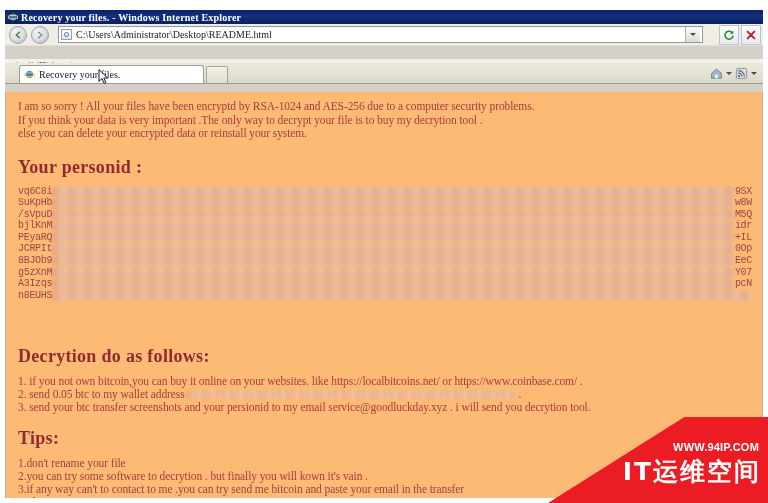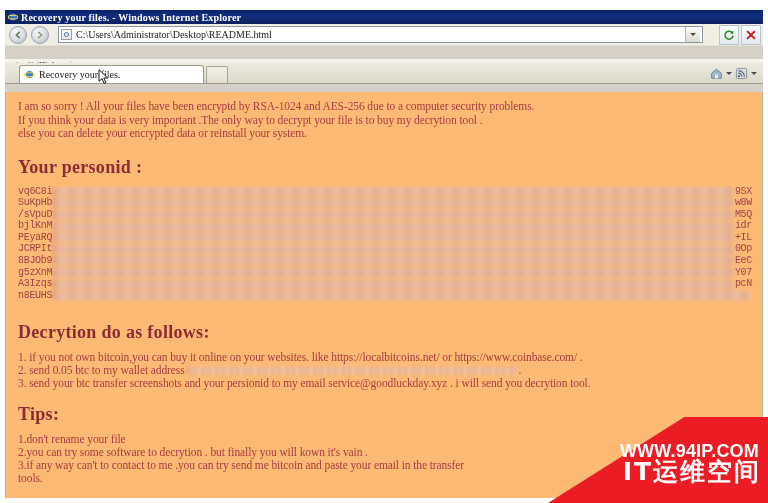--- a/index.html
+++ b/index.html
@@ -269,21 +269,21 @@
   }
   h2.head {
     font-family: "Liberation Serif", serif;
     font-size: 18px;
     font-weight: bold;
     color: #8e2b33;
     margin: 16px 0 8px 0;
     letter-spacing: 0.3px;
   }
   h2.head.tips { margin-top: 14px; }
-  h2.head.decr { margin-top: 8px; }
+  h2.head.decr { margin-top: 32px; }
 
   
   .personid-block {
     position: relative;
     height: 128px;
     overflow: hidden;
     text-align: center;
   }
   .pid-row {
     position: relative;
@@ -361,21 +361,21 @@
     width: 220px; height: 86px;
     background: #ec1c24;
     clip-path: polygon(100% 0, 100% 100%, 0 100%, 62% 0);
   }
   .wm-url {
     position: absolute;
     right: 9px; top: 24px;
     color: #ffffff;
     font-family: "Liberation Sans", sans-serif;
     font-weight: bold;
-    font-size: 18px;
+    font-size: 11px;
     letter-spacing: 0.2px;
     white-space: nowrap;
   }
   .wm-cn {
     position: absolute;
     right: 7px; top: 40px;
     color: #ffffff;
     font-family: "DejaVu Sans", sans-serif;
     font-weight: bold;
     font-size: 25px;

